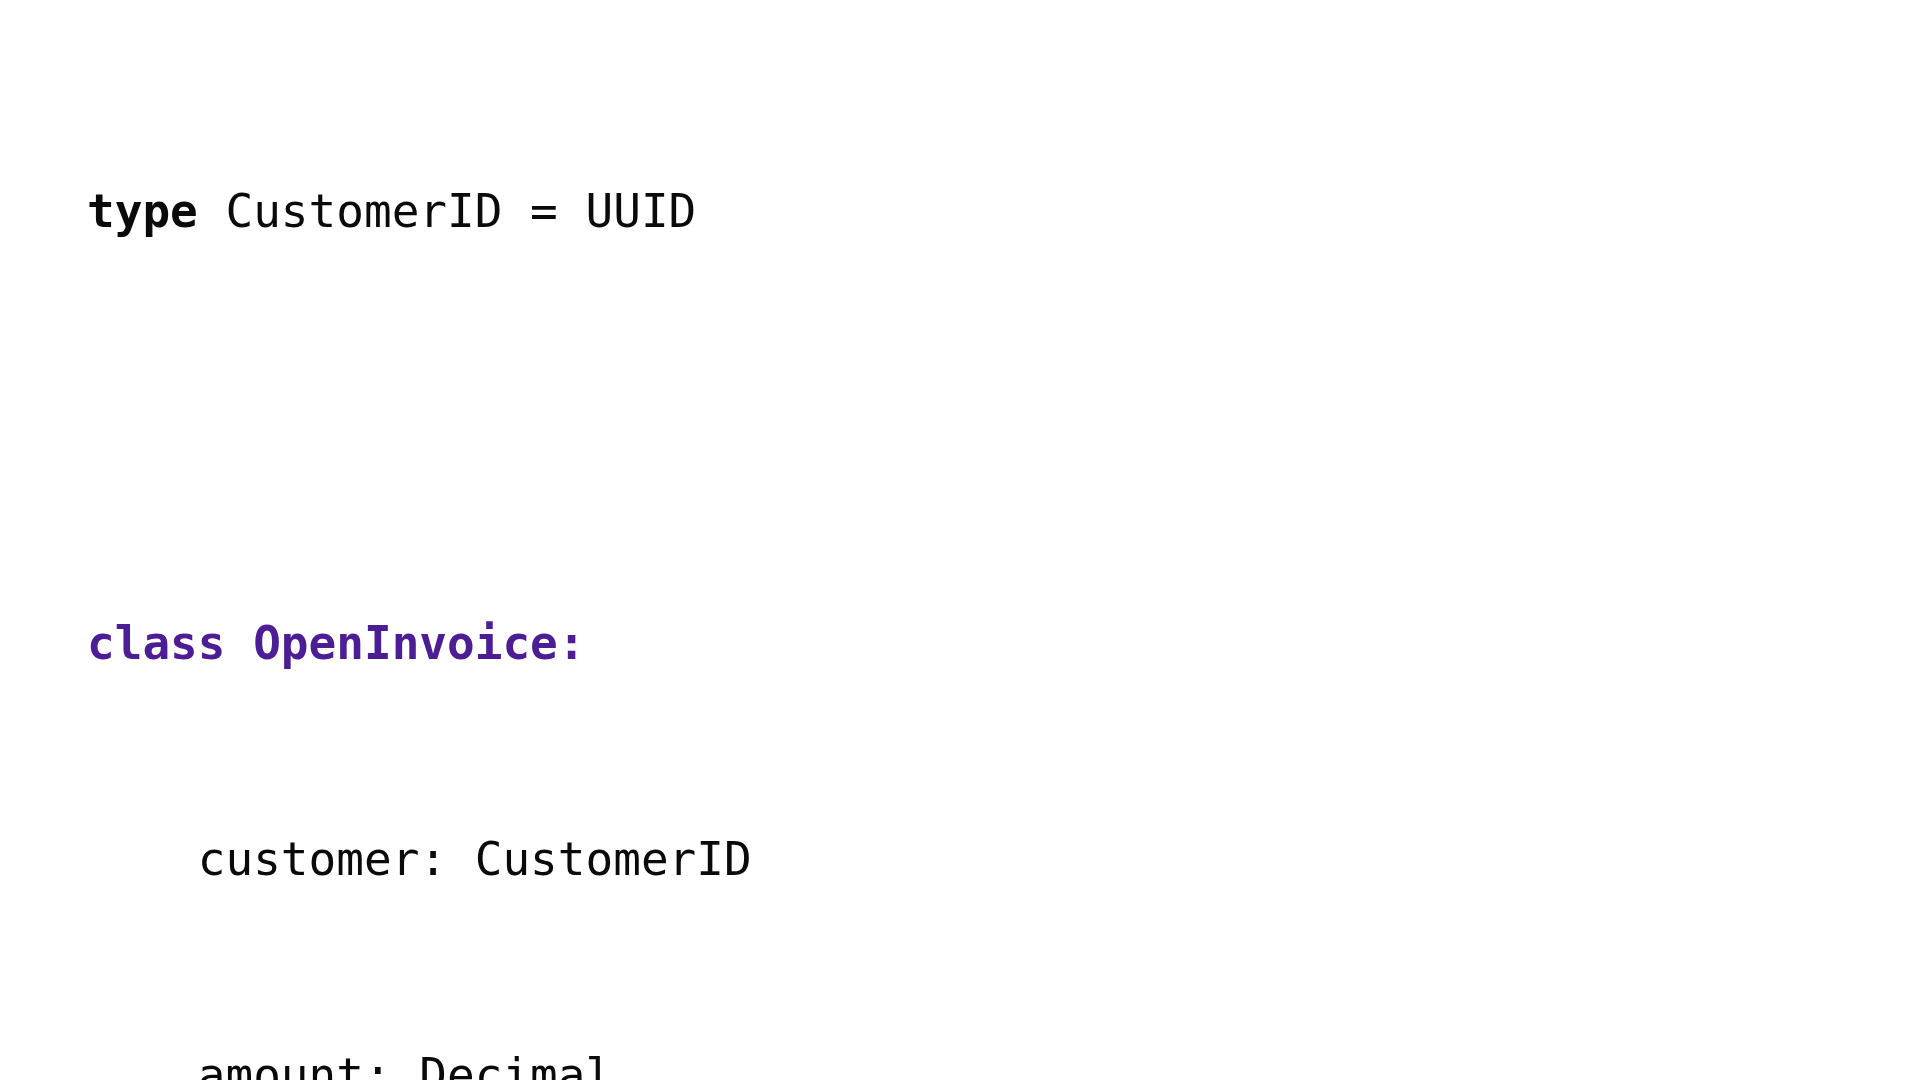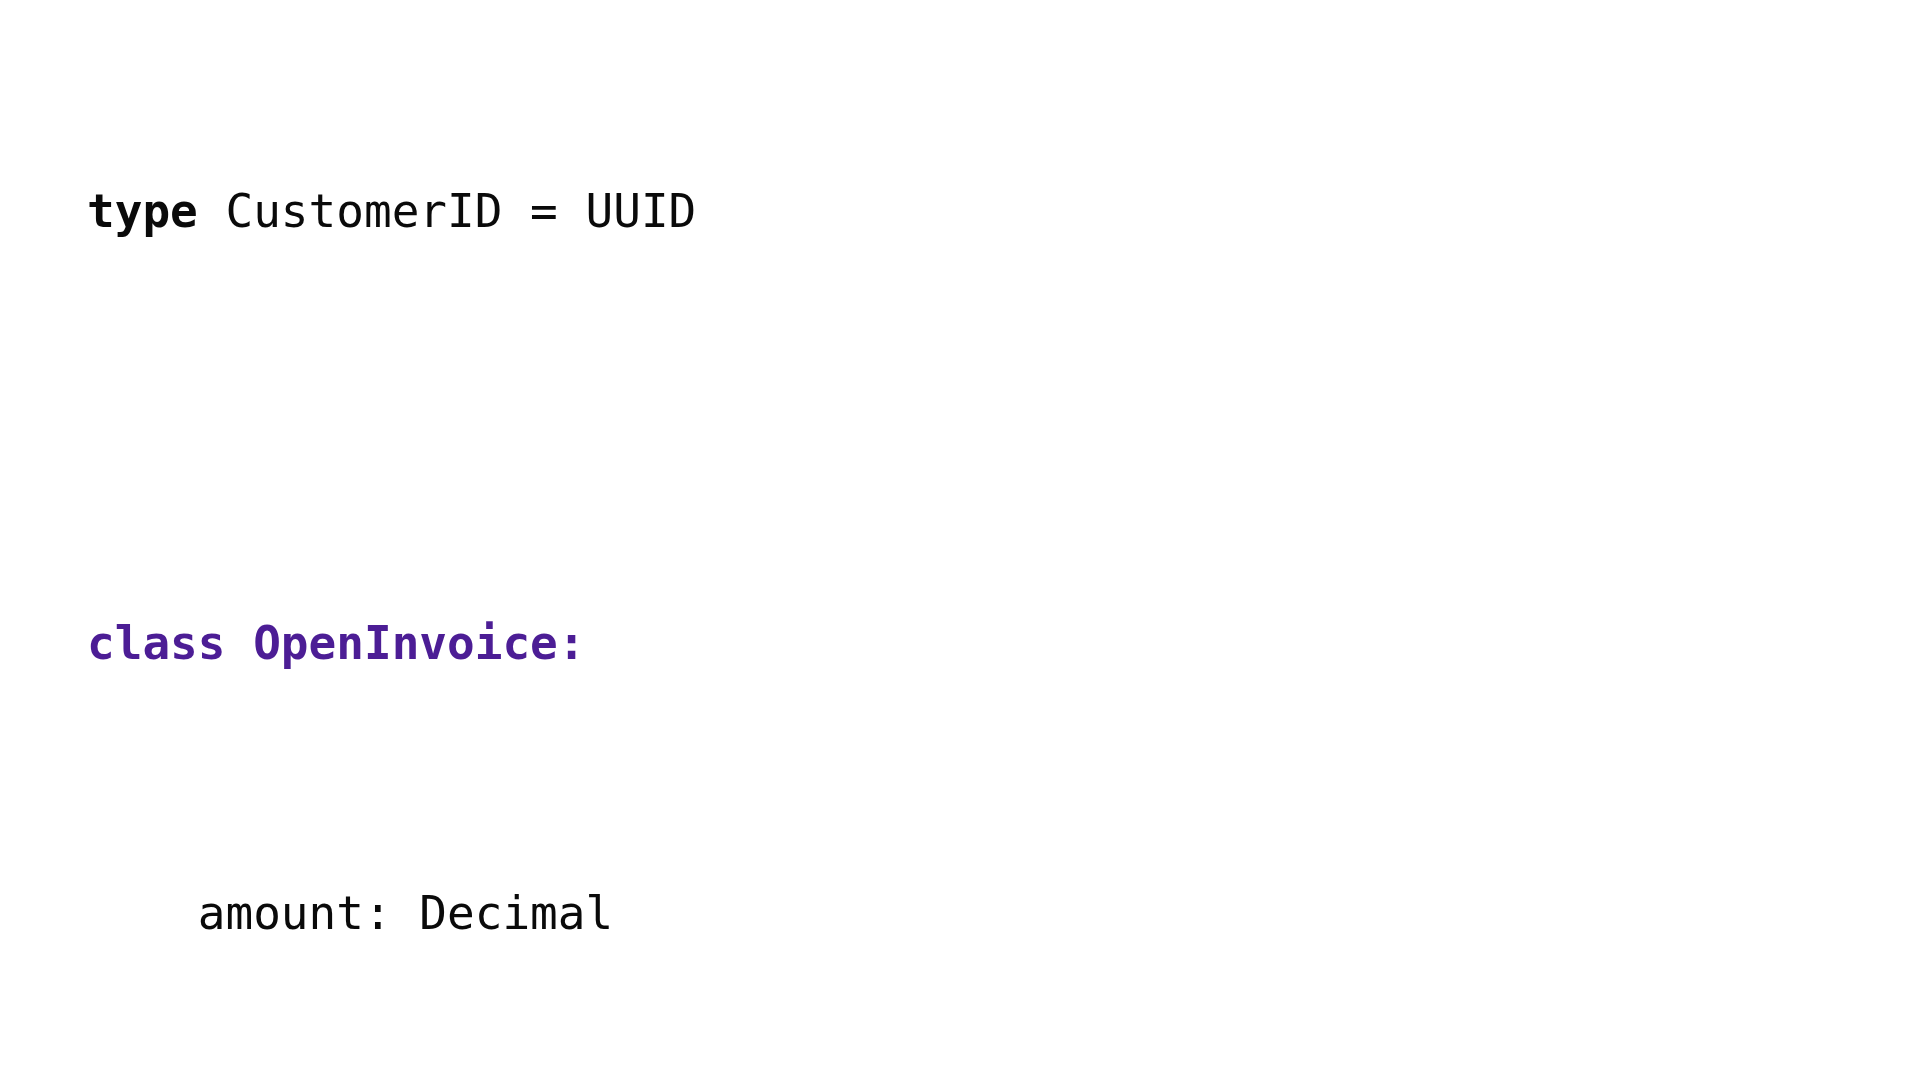--- a/index.html
+++ b/index.html
@@ -60,20 +60,21 @@
 <div id="code-canvas">
 
   <div class="code-block">
 
     <span class="code-line"><span class="tok-kw">type</span><span class="tok-plain"> CustomerID = UUID</span></span>
 
     <span class="code-line blank"> </span>
 
     <span class="code-line"><span class="tok-classdef">class OpenInvoice:</span></span>
 
+    <span class="code-line"><span class="tok-plain">    customer: CustomerID</span></span>
 
     <span class="code-line"><span class="tok-plain">    amount: Decimal</span></span>
 
     
 
   </div>
 
 </div>
 
 </body></html>

